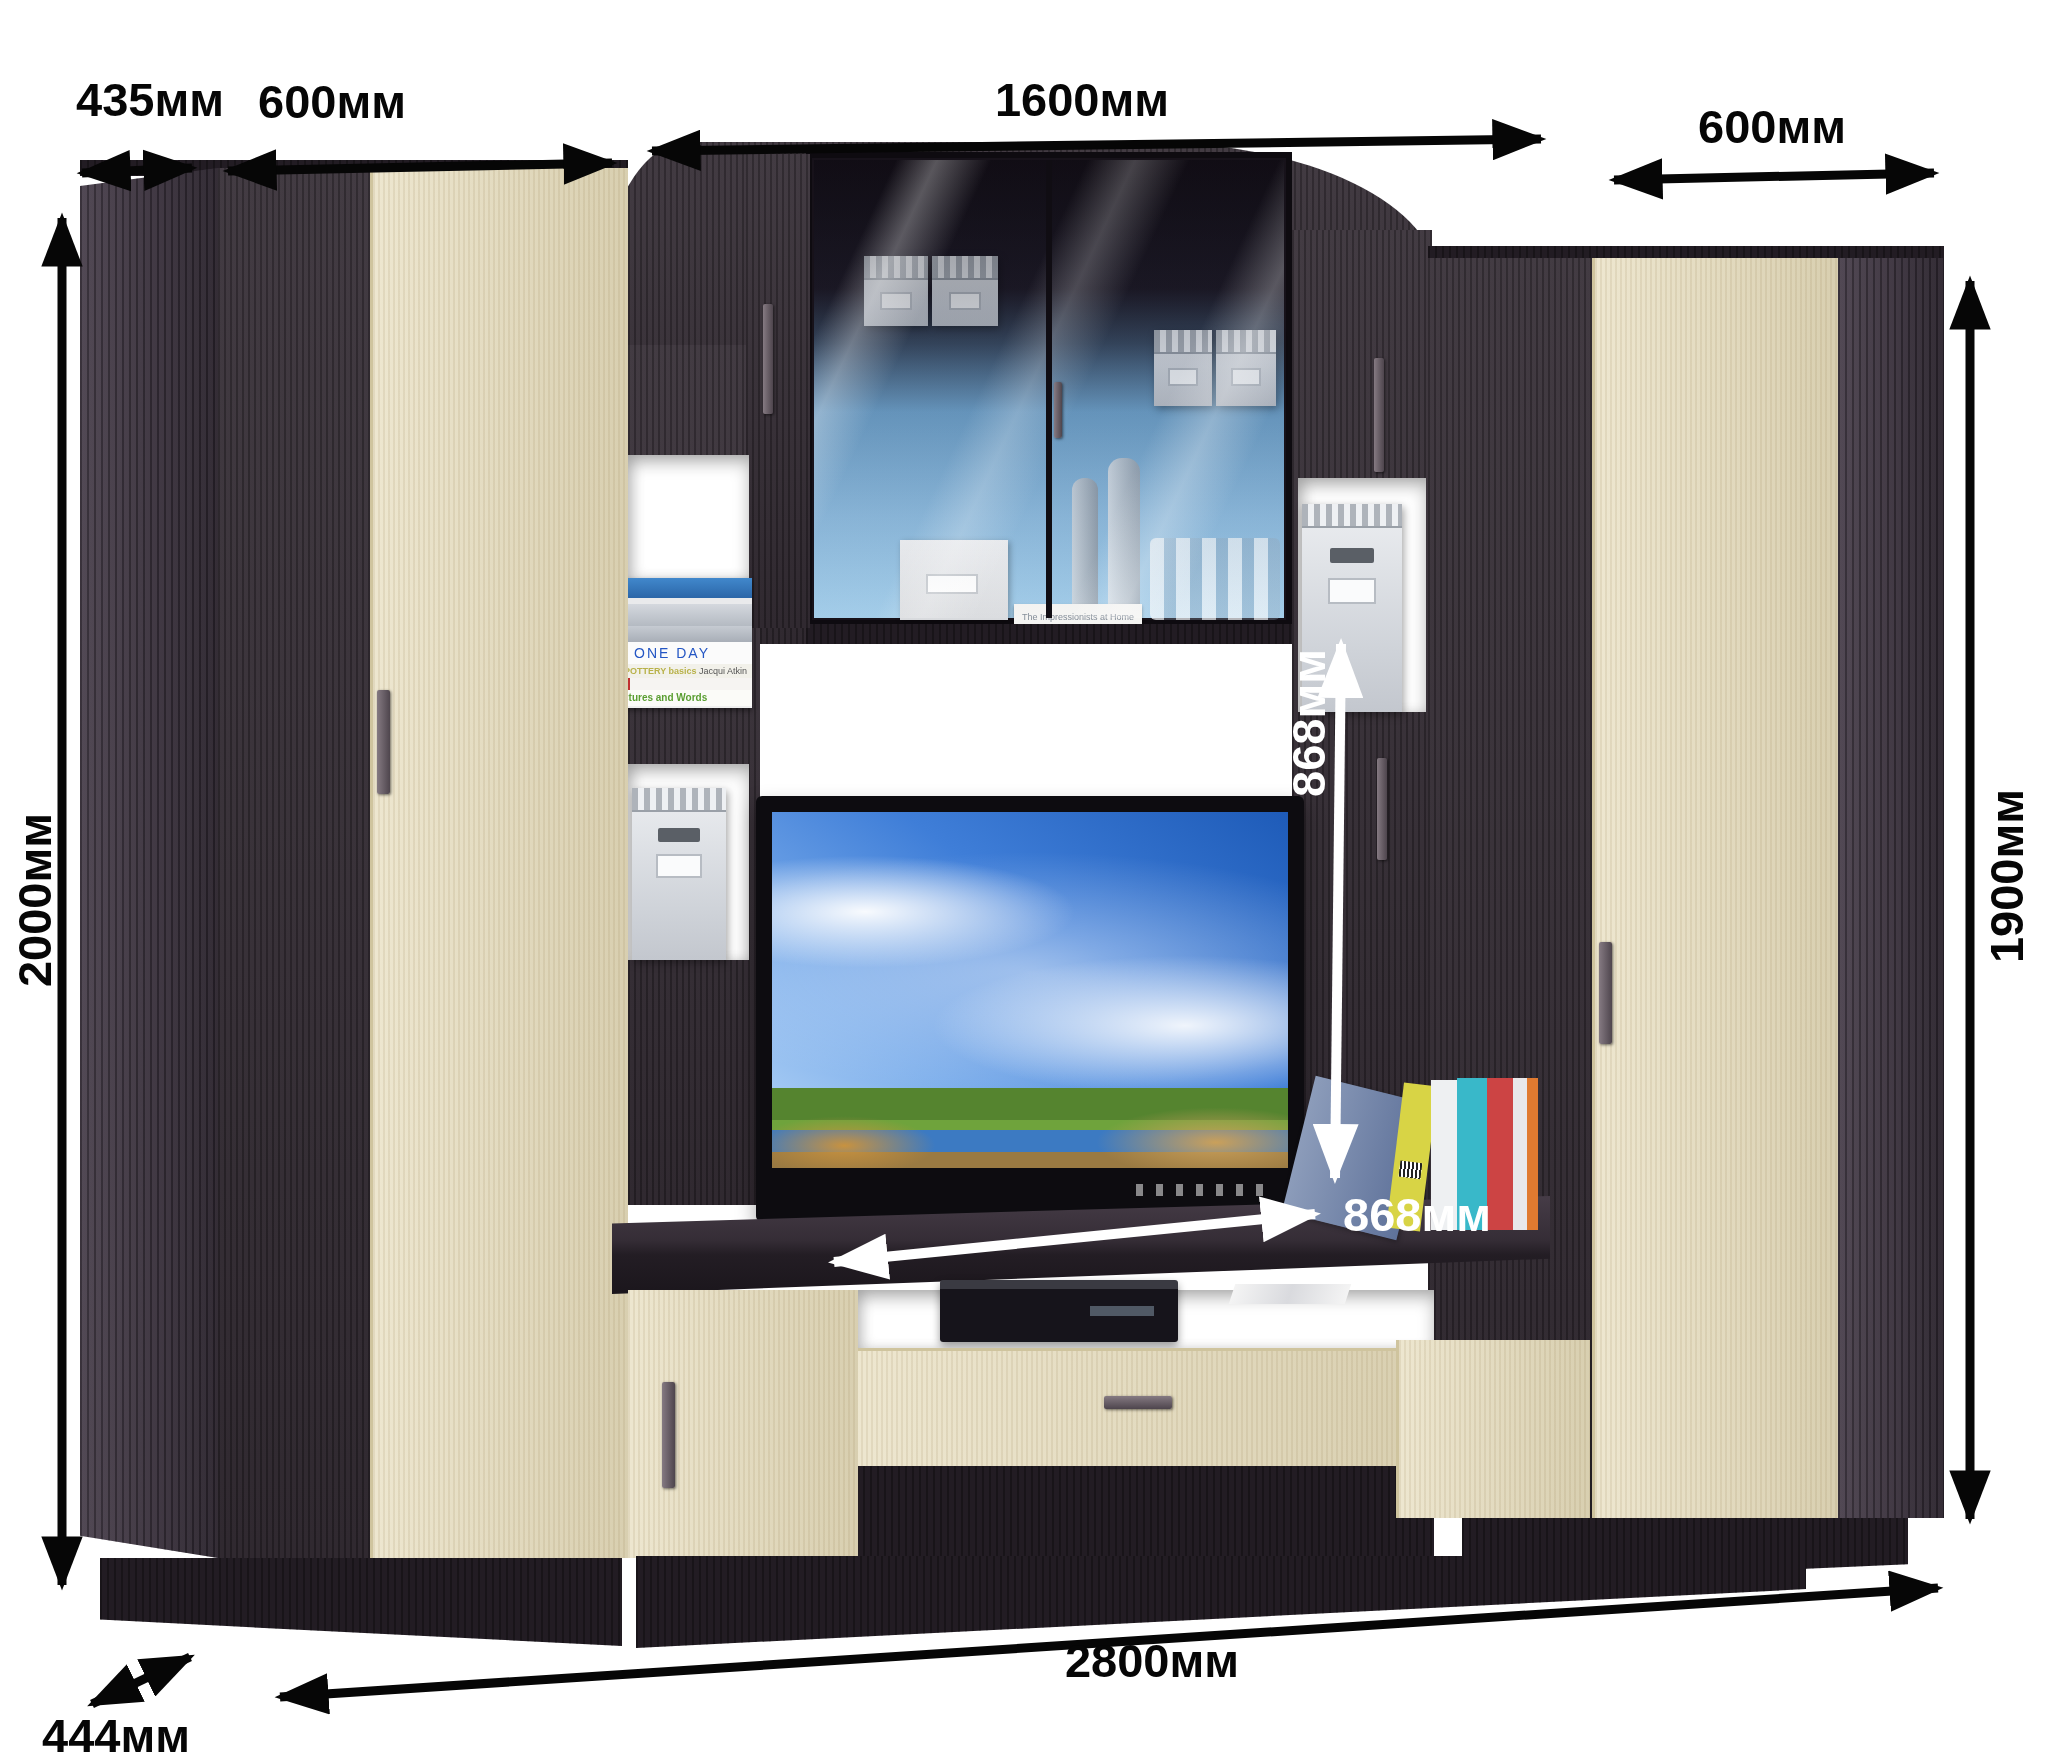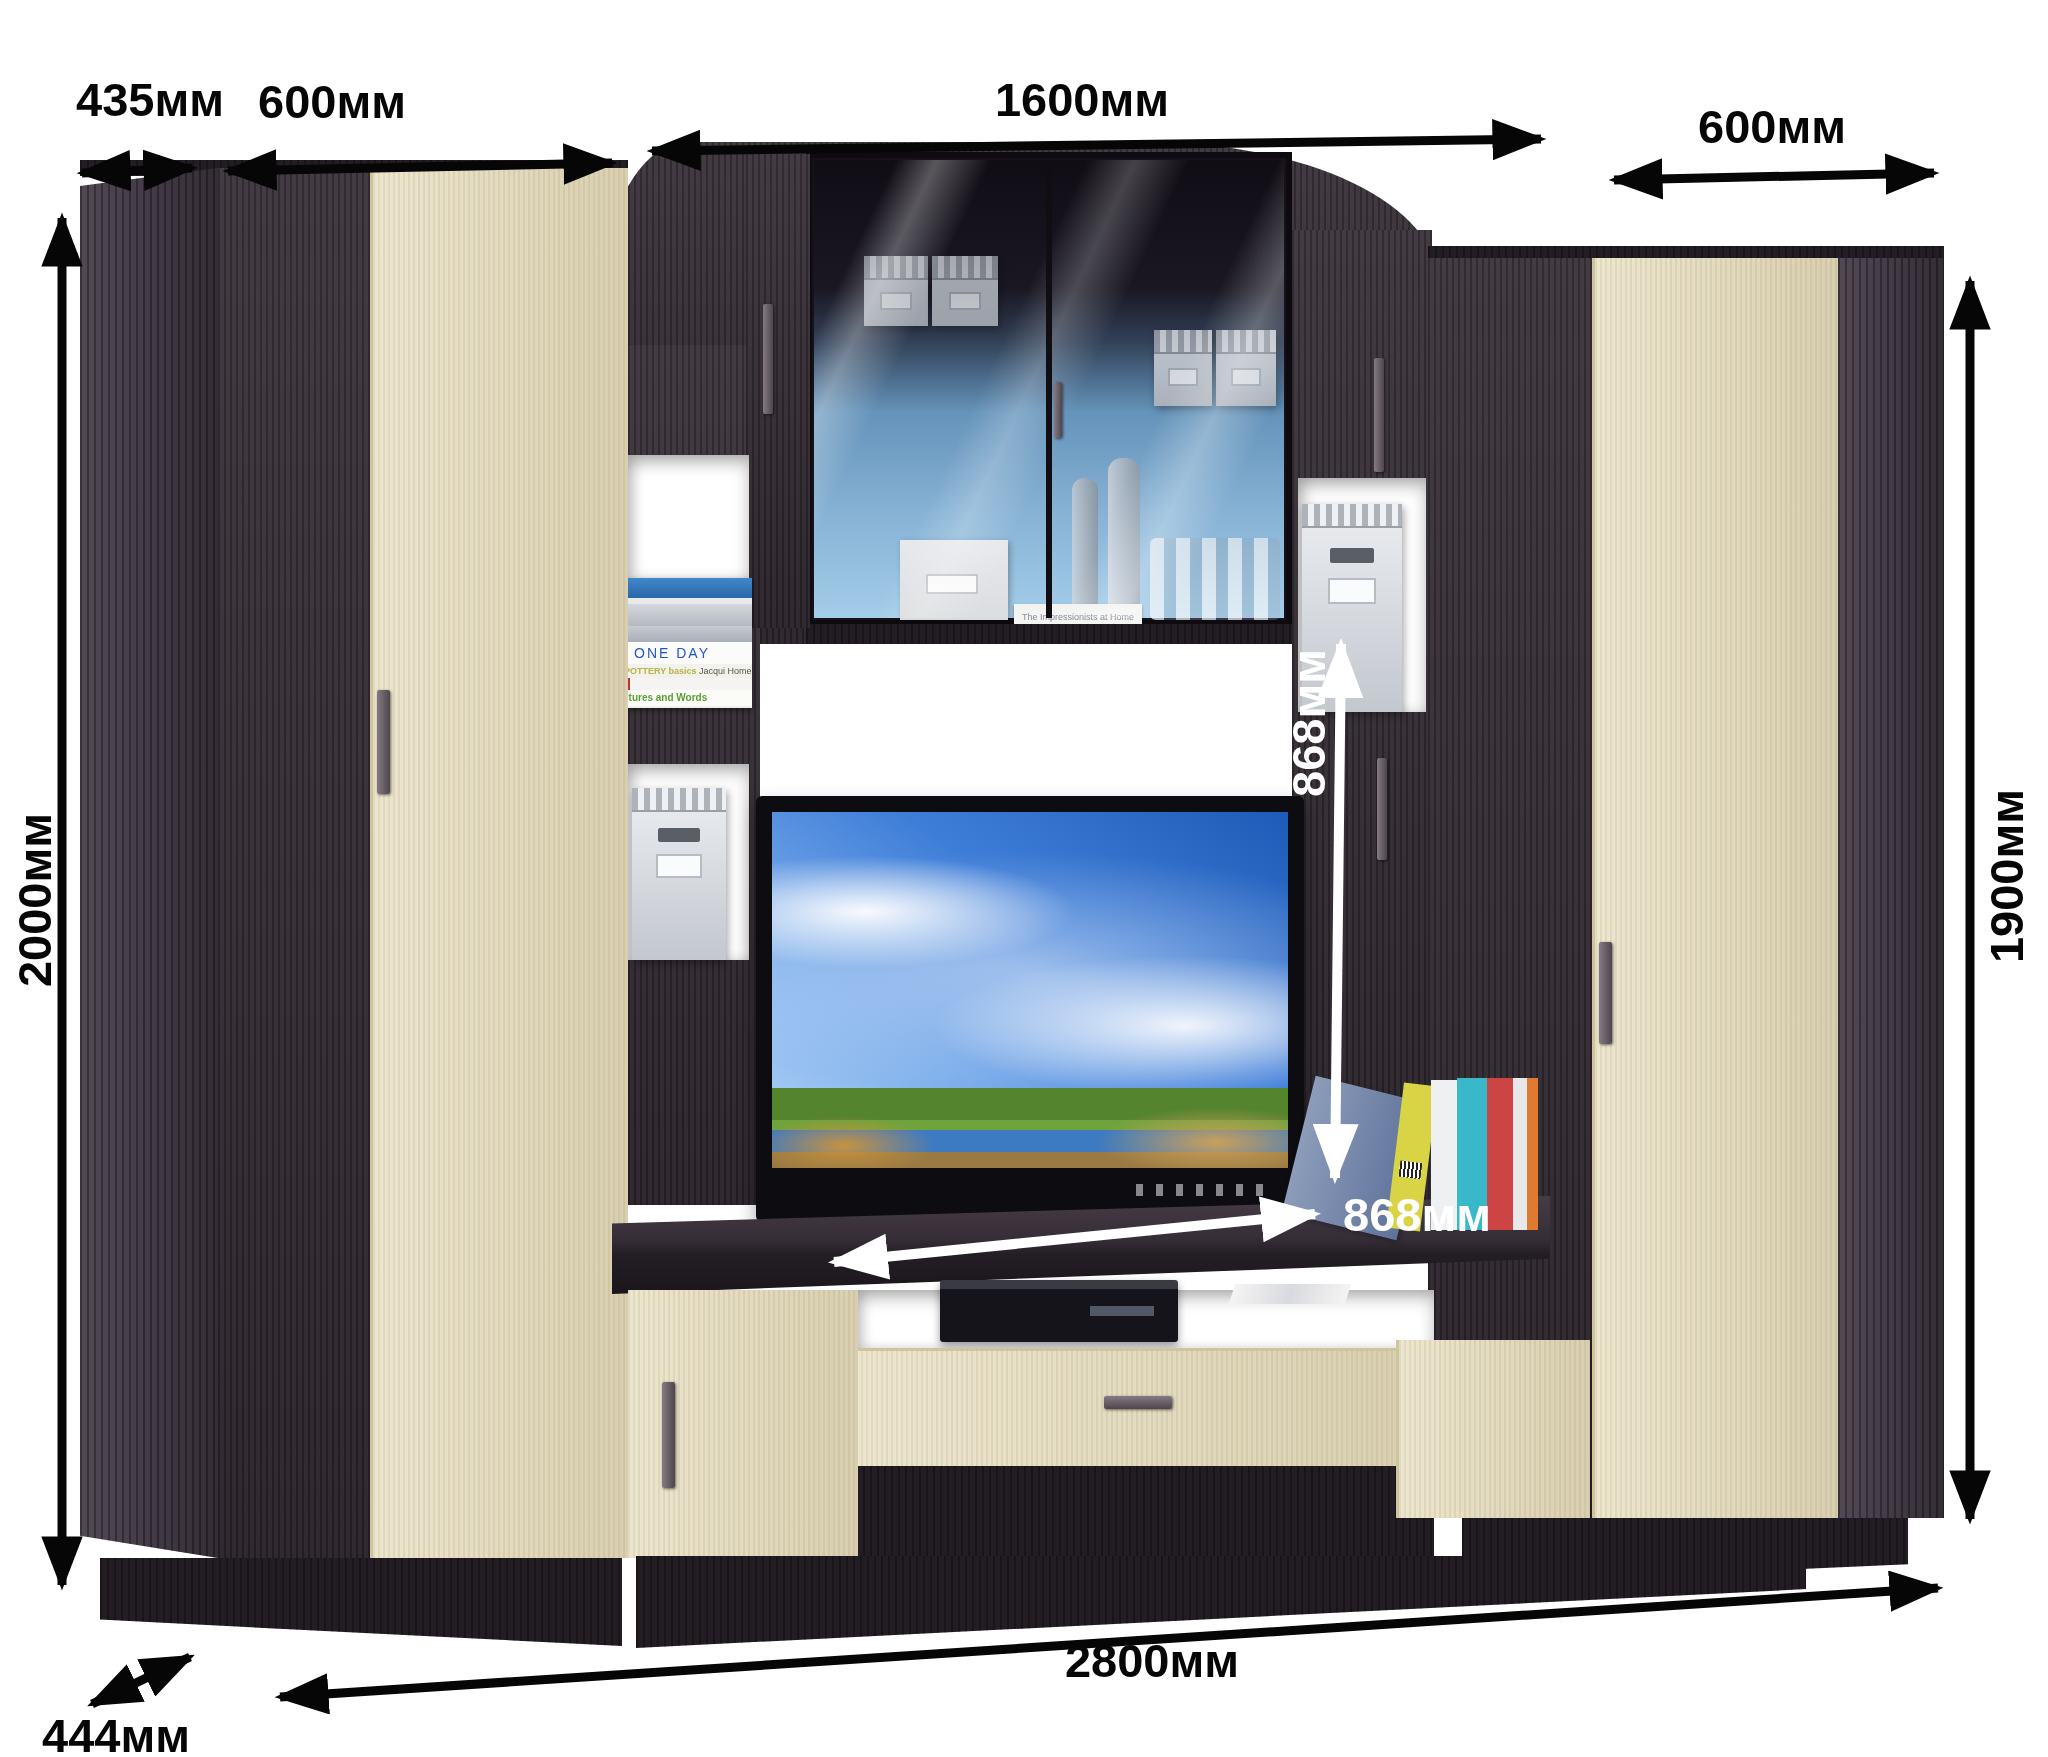--- a/index.html
+++ b/index.html
@@ -97,21 +97,21 @@
   <div class="niche" style="left:627px;top:455px;width:122px;height:123px;"></div>
   <div style="left:620px;top:578px;width:132px;height:130px;background:#efefef;box-shadow:0 3px 5px rgba(0,0,0,.4);">
     <div style="left:0;top:0;width:100%;height:20px;background:linear-gradient(180deg,#4188cc,#2b66a8);"></div>
     <div style="left:0;top:20px;width:100%;height:6px;background:#e9eaec;"></div>
     <div style="left:0;top:26px;width:100%;height:22px;background:linear-gradient(180deg,#d4d8de,#b4bac2);"></div>
     <div style="left:0;top:48px;width:100%;height:16px;background:linear-gradient(180deg,#c6cbd2,#a8aeb7);"></div>
     <div style="left:0;top:64px;width:100%;height:22px;background:#fbfbfb;font-weight:normal;font-size:14px;color:#2456c4;line-height:22px;">
       <span class="spine" style="position:static;padding-left:14px;letter-spacing:2px;">ONE DAY</span>
     </div>
     <div style="left:0;top:86px;width:100%;height:14px;background:#f2f1ea;font-size:9px;color:#8d8a5e;line-height:14px;">
-      <span class="spine" style="position:static;padding-left:4px;"><b style="position:static;color:#b9b24a;">POTTERY basics</b> <span style="position:static;color:#555;">Jacqui Home</span></span>
+      <span class="spine" style="position:static;padding-left:4px;"><b style="position:static;color:#b9b24a;">POTTERY basics</b> <span style="position:static;color:#555;">Jacqui Atkin</span></span>
     </div>
     <div style="left:0;top:100px;width:100%;height:12px;background:#f6f4f2;border-left:10px solid #c03030;"></div>
     <div style="left:0;top:112px;width:100%;height:16px;background:#fbfbf8;font-size:10px;font-weight:bold;color:#5a9e32;line-height:16px;">
       <span class="spine" style="position:static;padding-left:3px;">ctures and Words</span>
     </div>
   </div>
 
   <div class="niche" style="left:627px;top:764px;width:122px;height:196px;"></div>
   <div class="sbox" style="left:632px;top:788px;width:94px;height:172px;">
     <div class="lid"></div>

